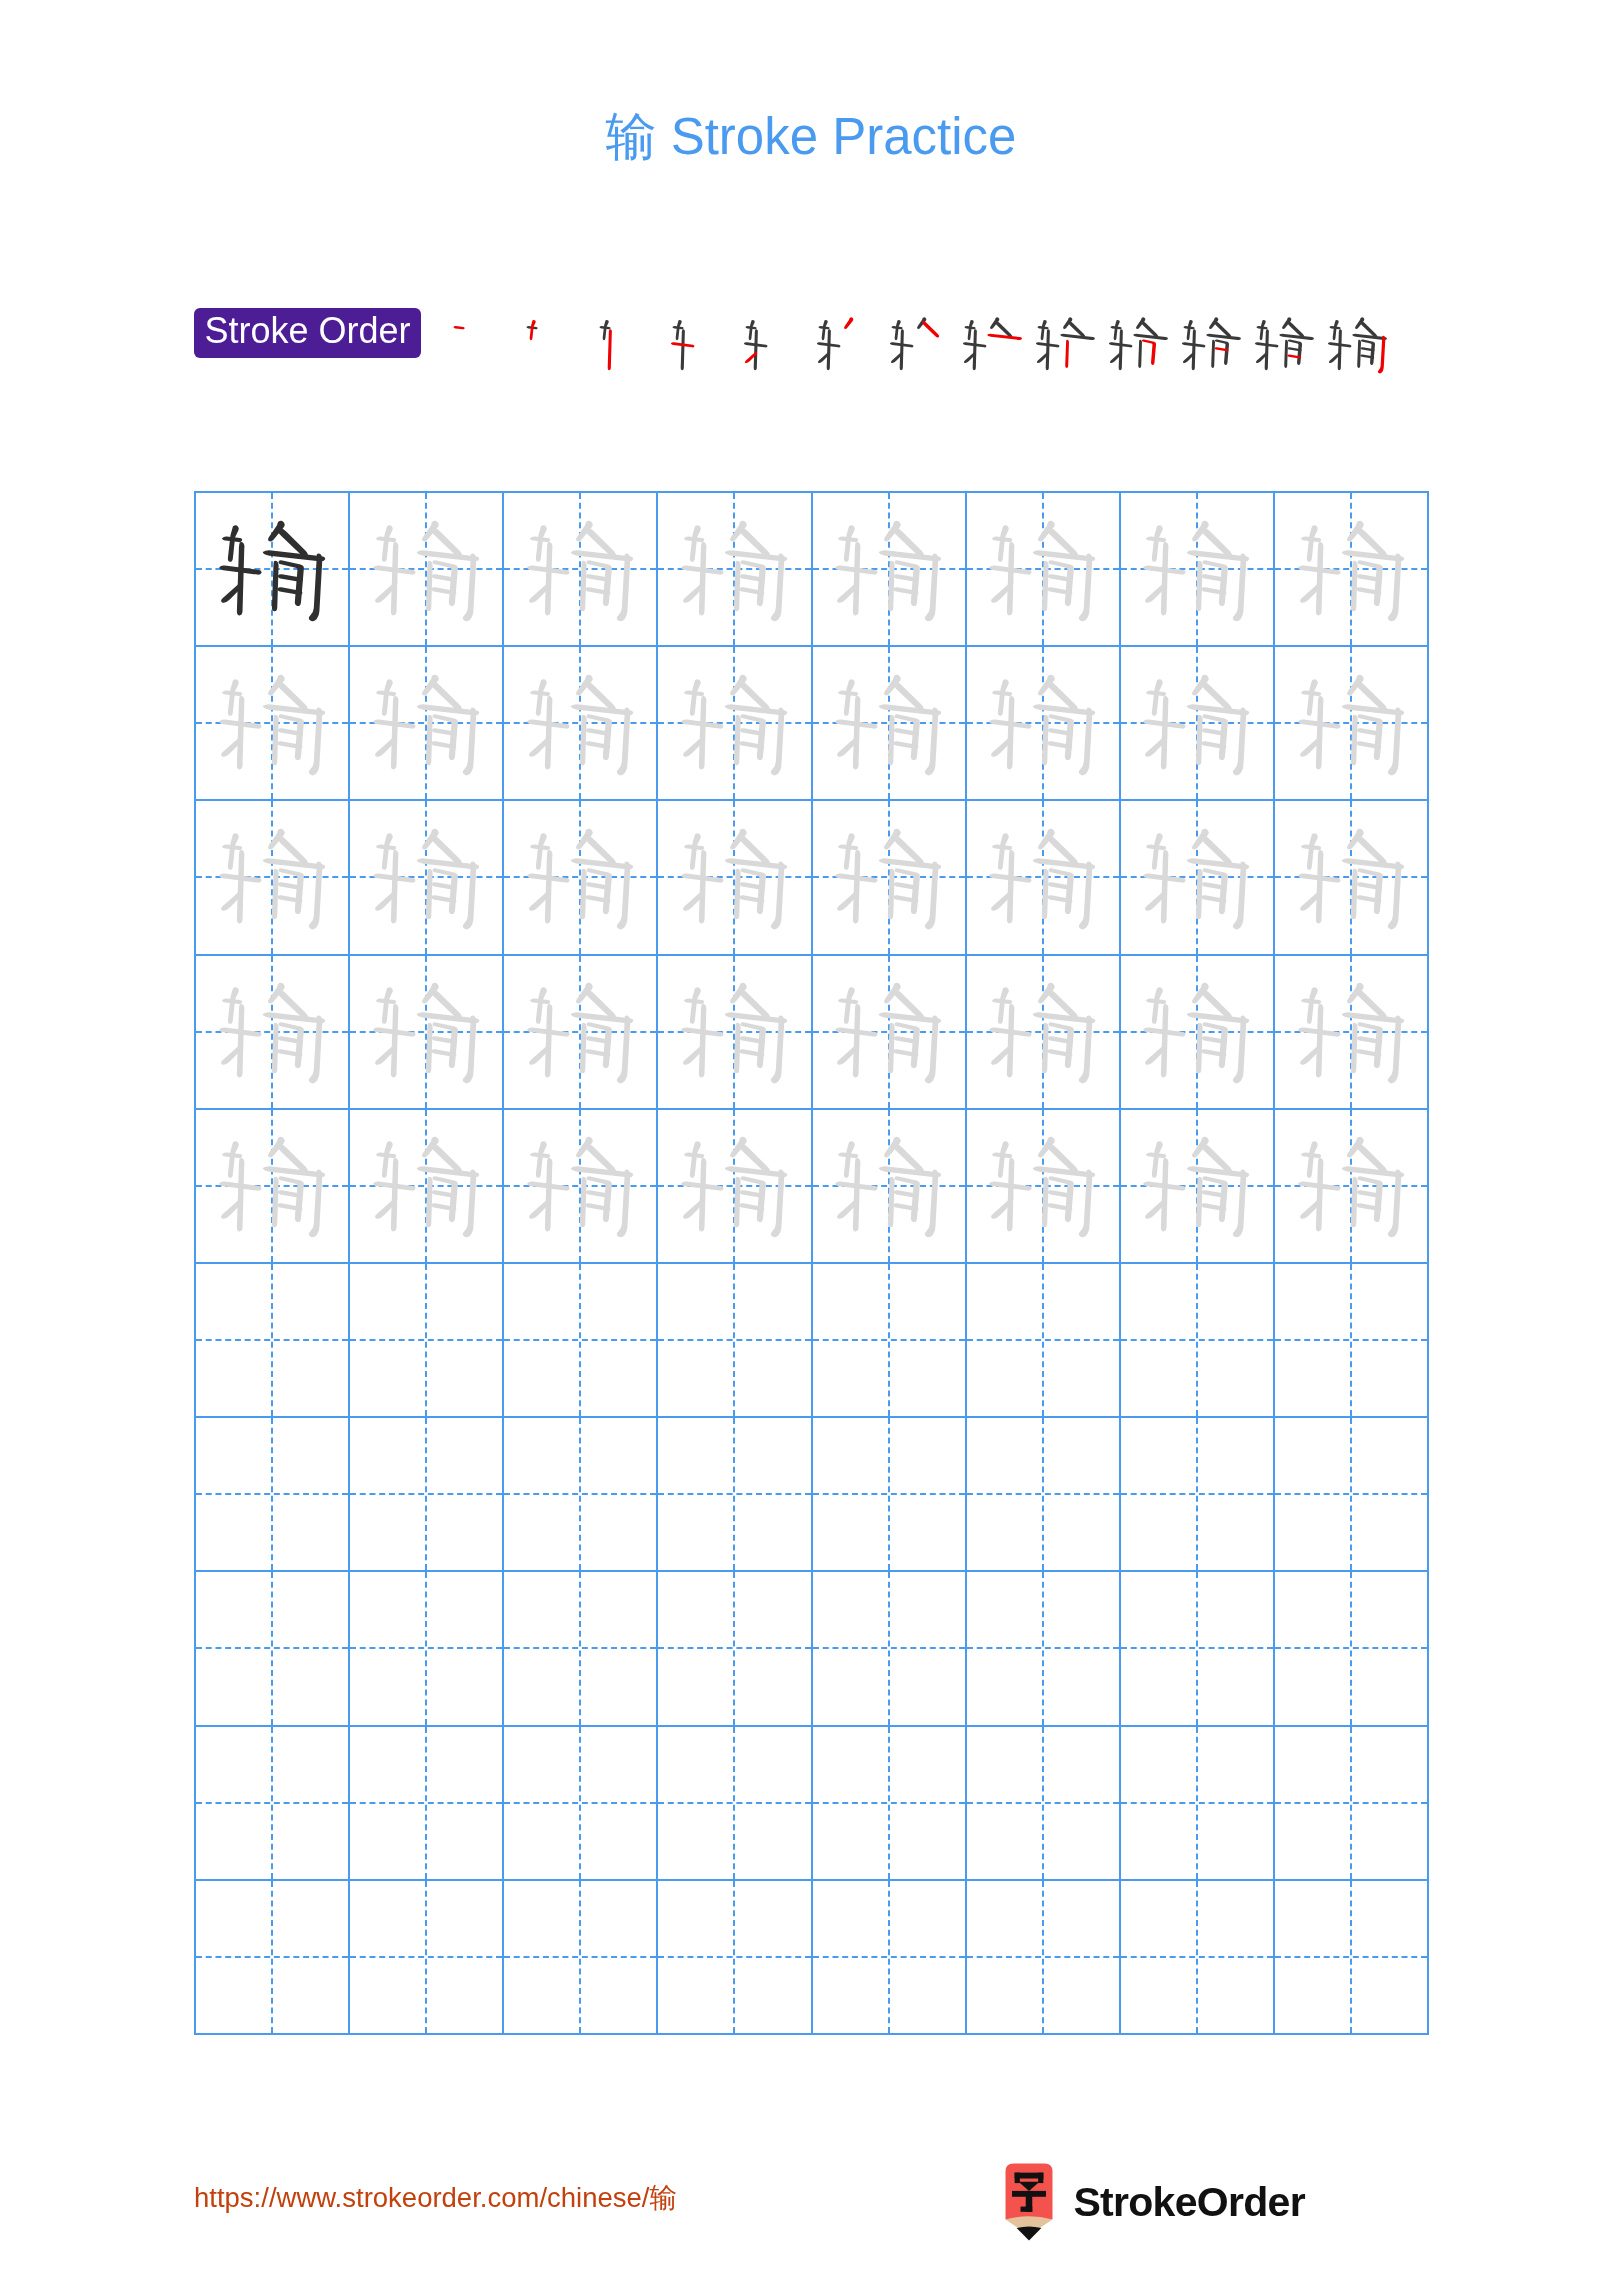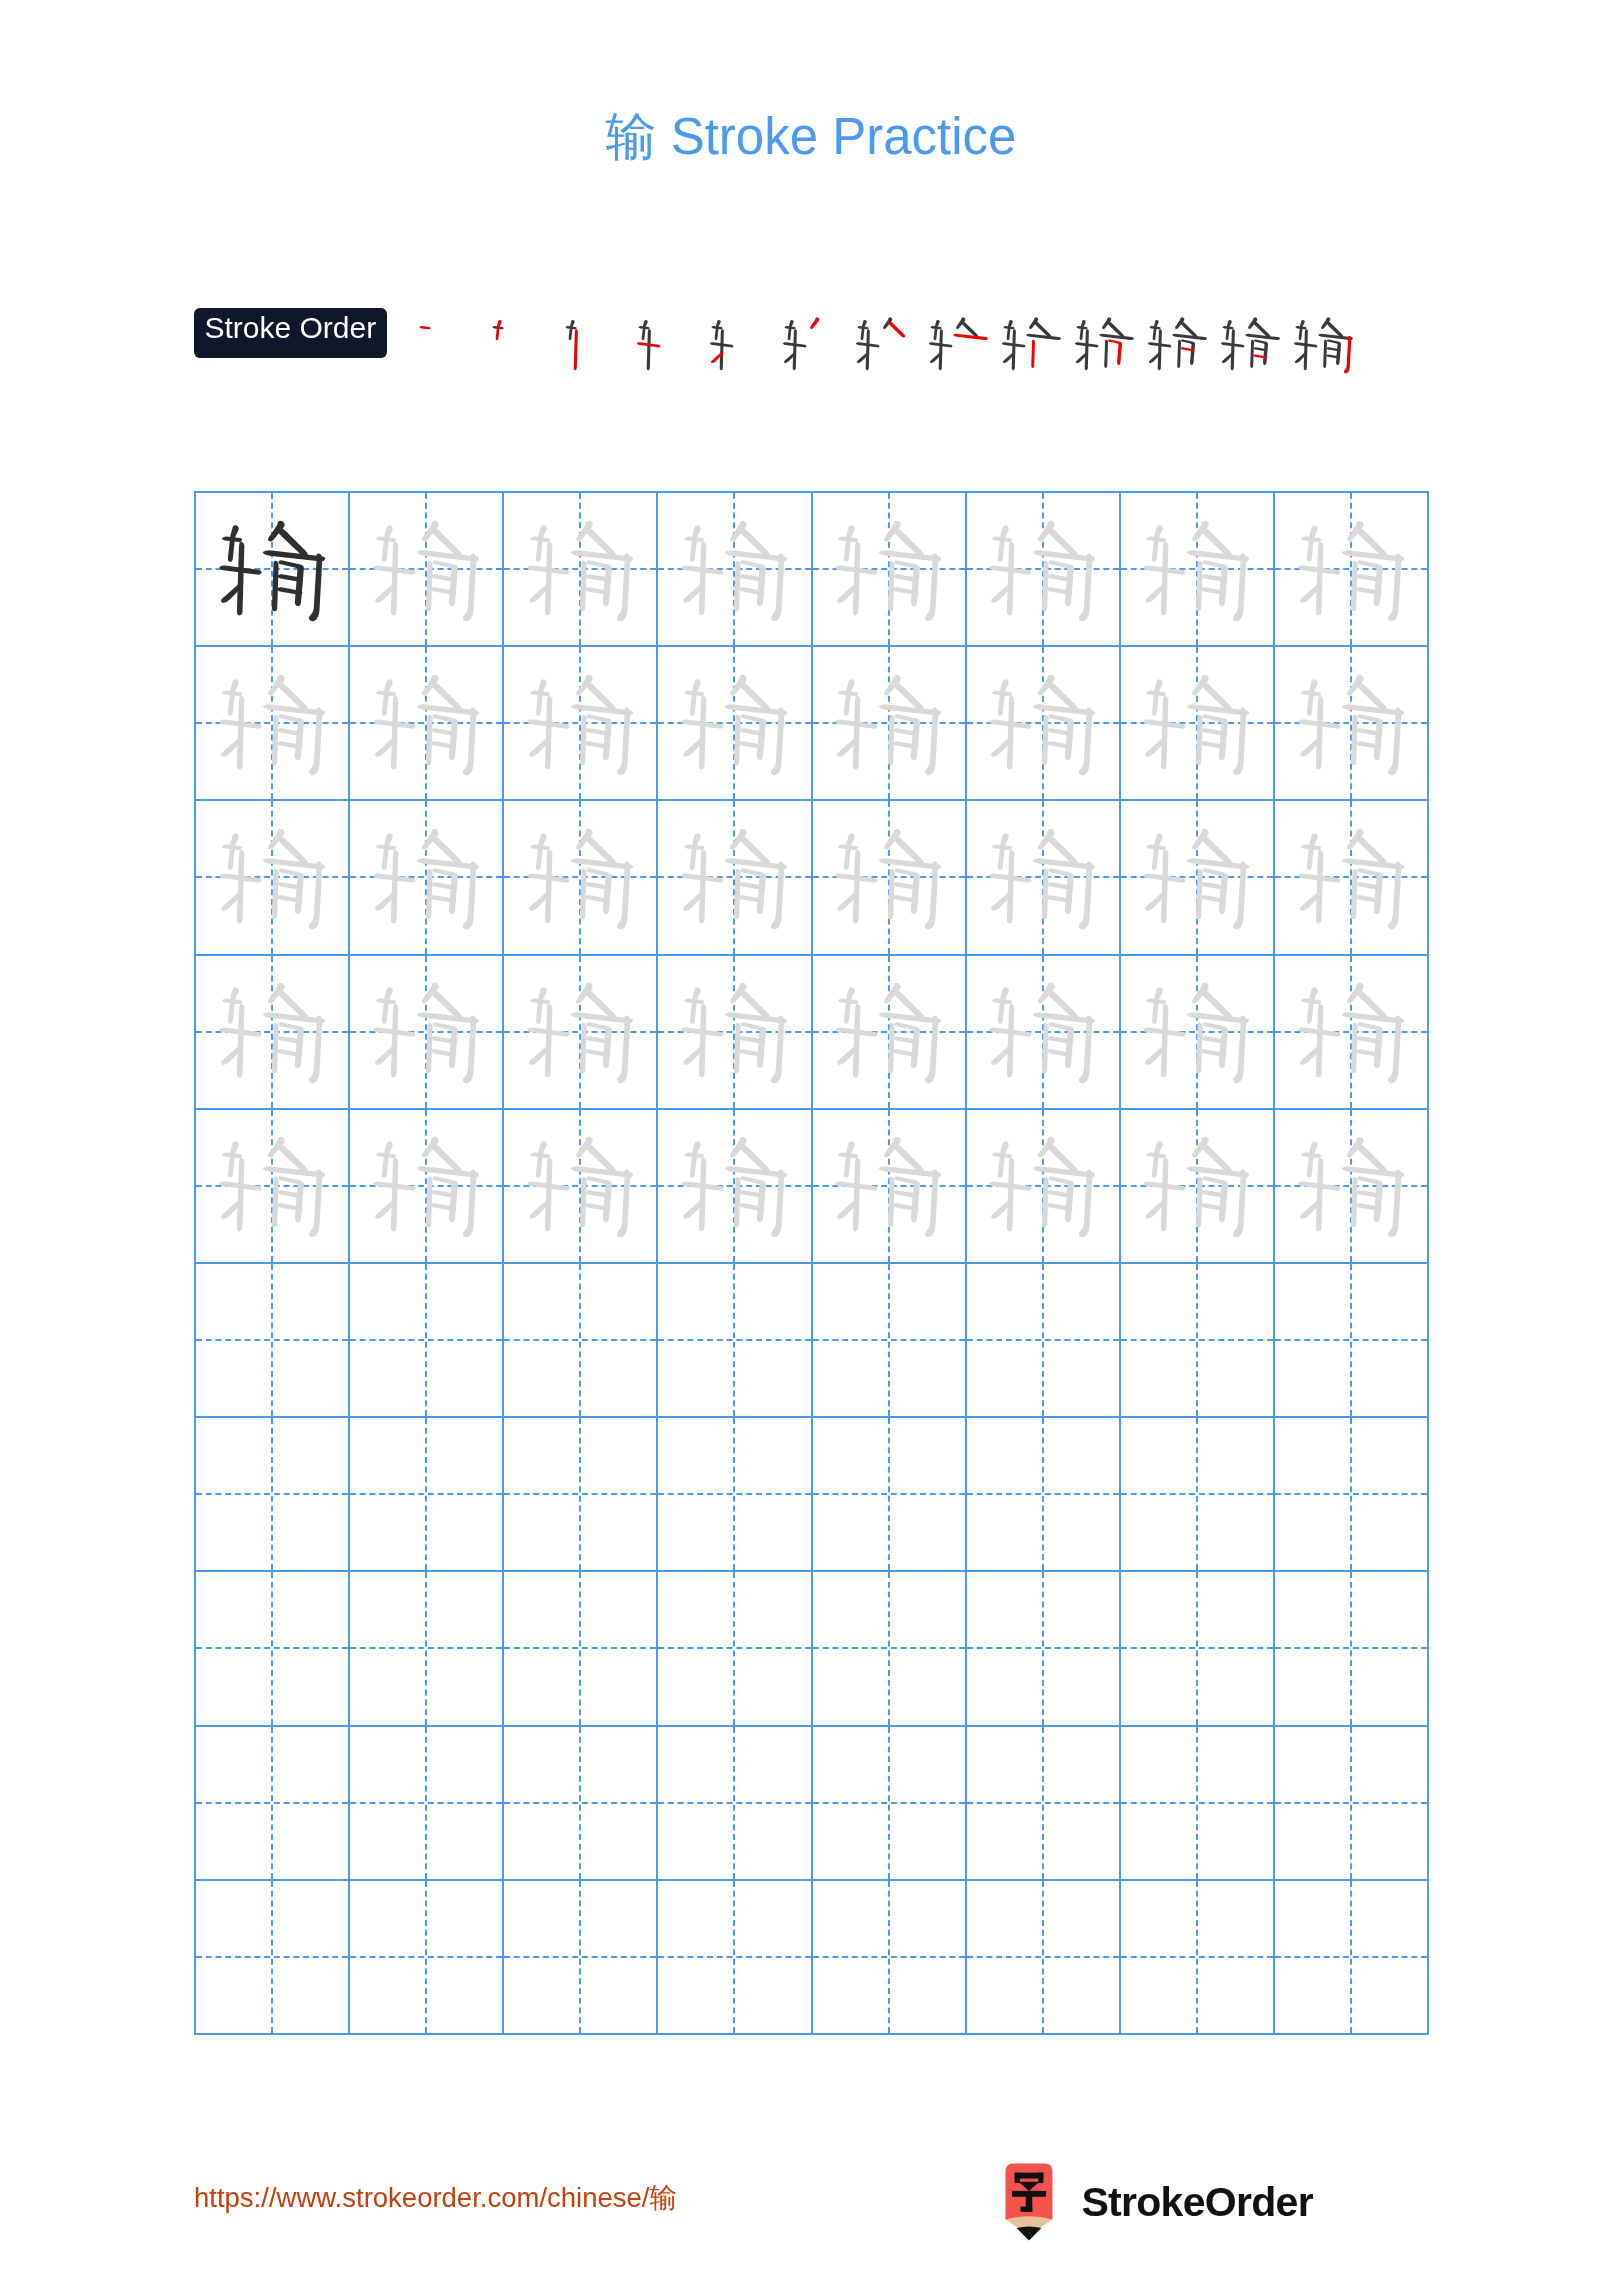--- a/index.html
+++ b/index.html
@@ -37,25 +37,25 @@
     width: 1243px;
   }
   .stroke-order-flow {
     display: flex;
     flex-wrap: wrap;
     align-items: flex-start;
     gap: 0px;
   }
   .stroke-order-badge {
     display: inline-block;
-    background: #0f172a;
+    background: #4c1d95;
     color: #ffffff;
     border-radius: 5.9px;
     padding: 4.6px 10.5px 7.2px 10.5px;
-    font-size: 30px;
+    font-size: 36px;
     line-height: 1.0;
     white-space: nowrap;
     margin-right: 24px;
     height: 38px;
     box-sizing: content-box;
   }
   .stroke-step {
     width: 73px;
     height: 73px;
     position: relative;
@@ -148,21 +148,20 @@
     position: relative;
     display: block;
   }
   .brand-name {
     font-size: 41px;
     font-weight: 700;
     color: #111111;
     letter-spacing: -0.7px;
     white-space: nowrap;
     line-height: 1;
-    margin-left: 8px;
   }
 </style>
 </head>
 <body>
 
 <div class="page-title">输 Stroke Practice</div>
 
 <div class="stroke-order-section">
   <div class="stroke-order-flow">
     <span class="stroke-order-badge">Stroke Order</span>

